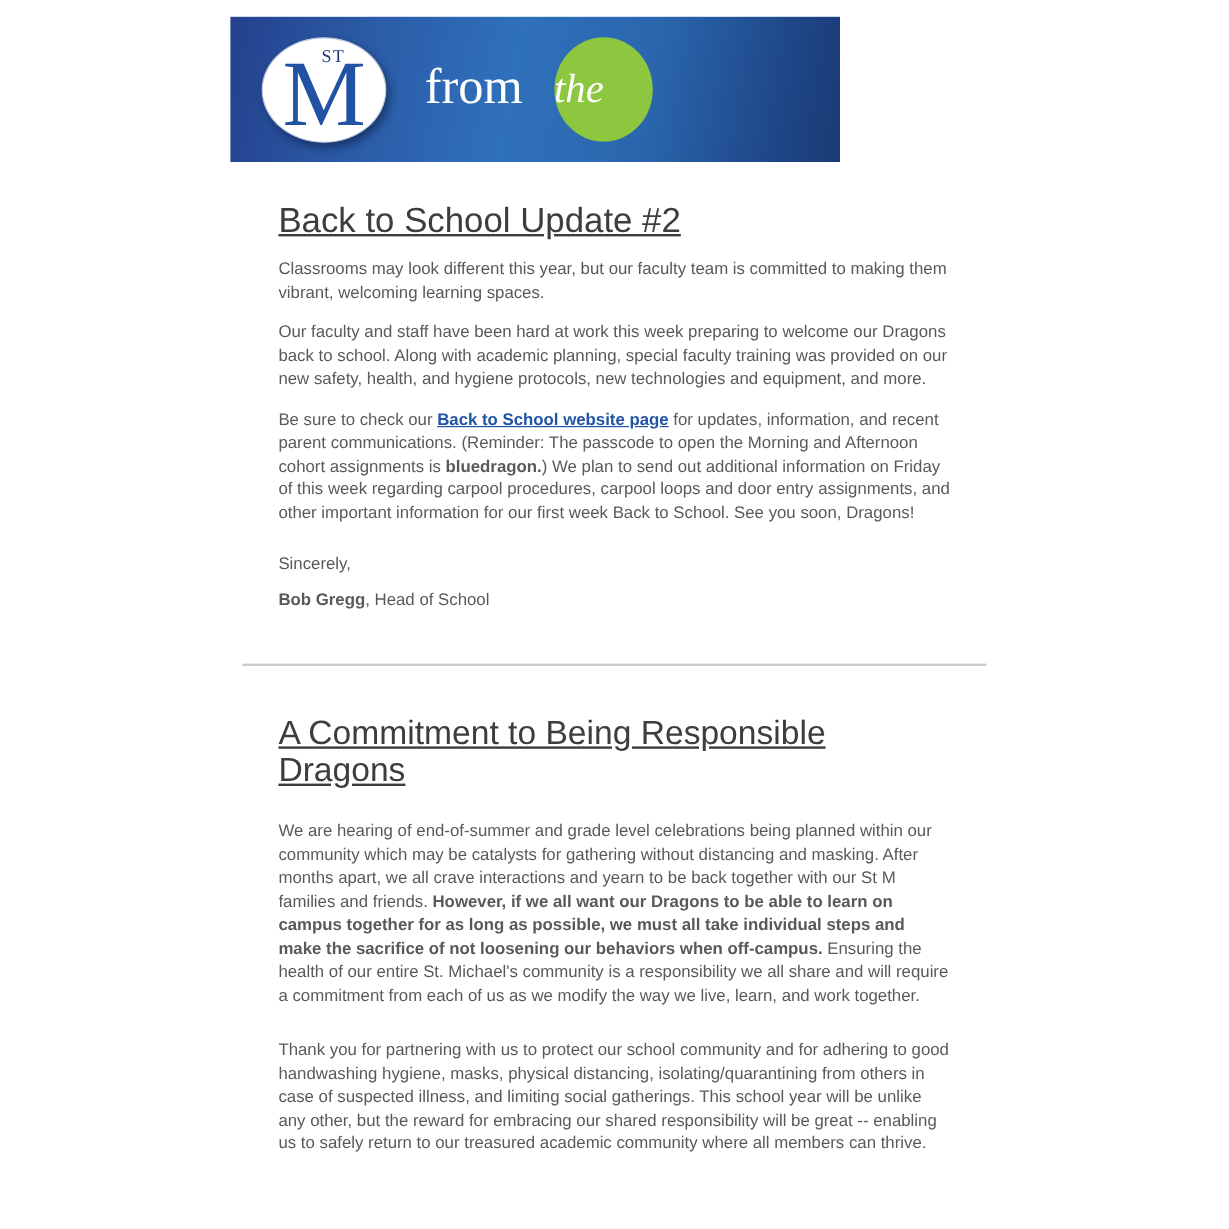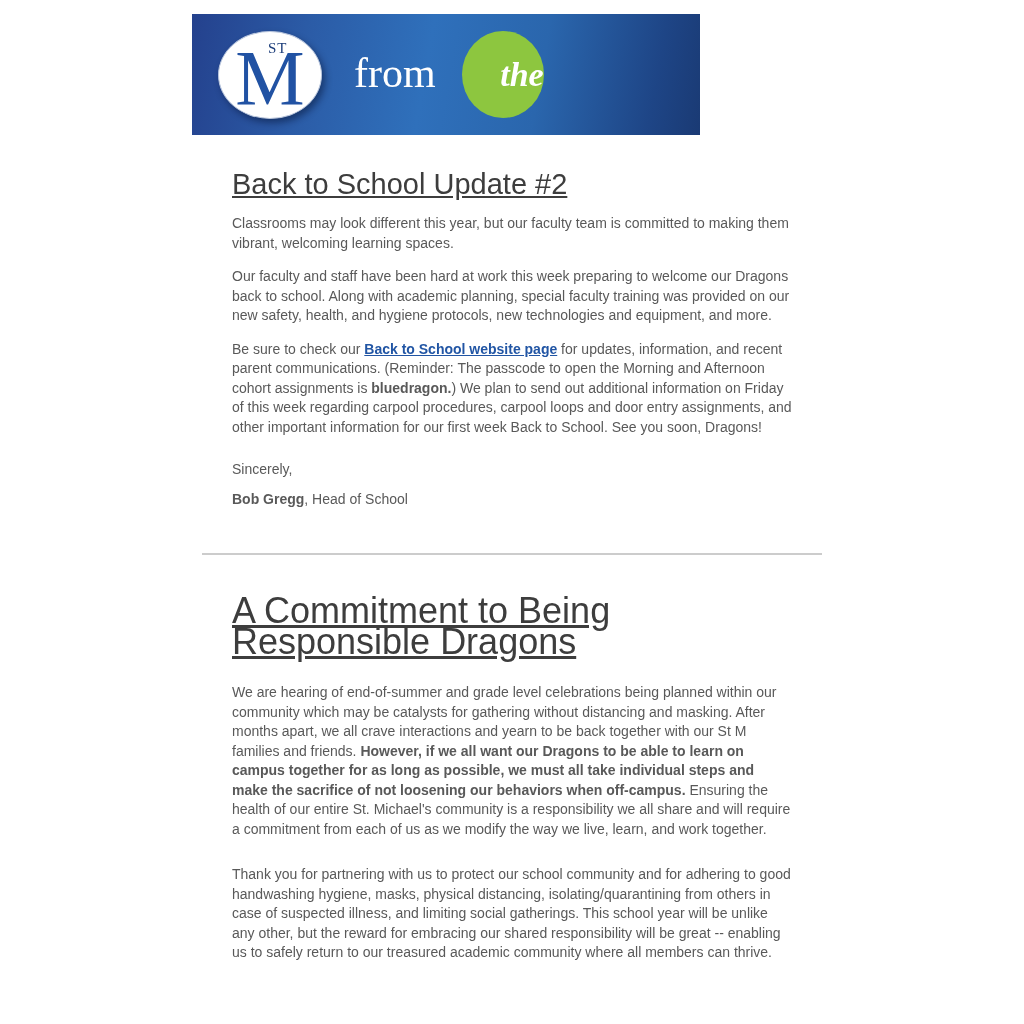--- a/index.html
+++ b/index.html
@@ -41,37 +41,37 @@
   }
   .from-word {
     font-family: "Liberation Serif", serif;
     color: #ffffff;
     font-size: 42px; margin-left: 32px; margin-top: -4px;
   }
   .the-circle {
     width: 82px; height: 87px; flex: 0 0 auto;
     margin-left: 26px;
     background: #8dc63f; border-radius: 50%;
-    display: flex; align-items: center; justify-content: flex-end; font-weight: bold;
+    display: flex; align-items: center; justify-content: flex-start;
   }
   .the-word {
     font-family: "Liberation Serif", serif;
     font-style: italic; color: #ffffff; font-size: 34px;
   }
   .banner-title {
     font-family: "Liberation Serif", serif;
     color: #ffffff; font-size: 42px;
     margin-left: 18px; white-space: nowrap;
   }
 
   
   .section { padding: 0 40px; color: #595959; font-size: 14px; line-height: 19.5px; }
   h1, h2 { font-weight: 400; color: #3d3d3d; letter-spacing: 0; text-decoration: underline; }
   h1 { font-size: 29px; line-height: 32px; margin: 33px 0 9px; }
-  h2 { font-size: 36px; line-height: 31px; margin: 40px 0 5px; }
+  h2 { font-size: 28px; line-height: 31px; margin: 40px 0 5px; }
 
   .section-update p { margin: 14px 0 0; }
   .section-update .salutation { margin-top: 0; }
   .signoff-closing { margin-top: 23px !important; }
   .signature { margin-top: 10px !important; }
   strong { font-weight: bold; }
 
   .link {
     color: #2155a4; font-weight: bold; text-decoration: underline;
     cursor: pointer;

